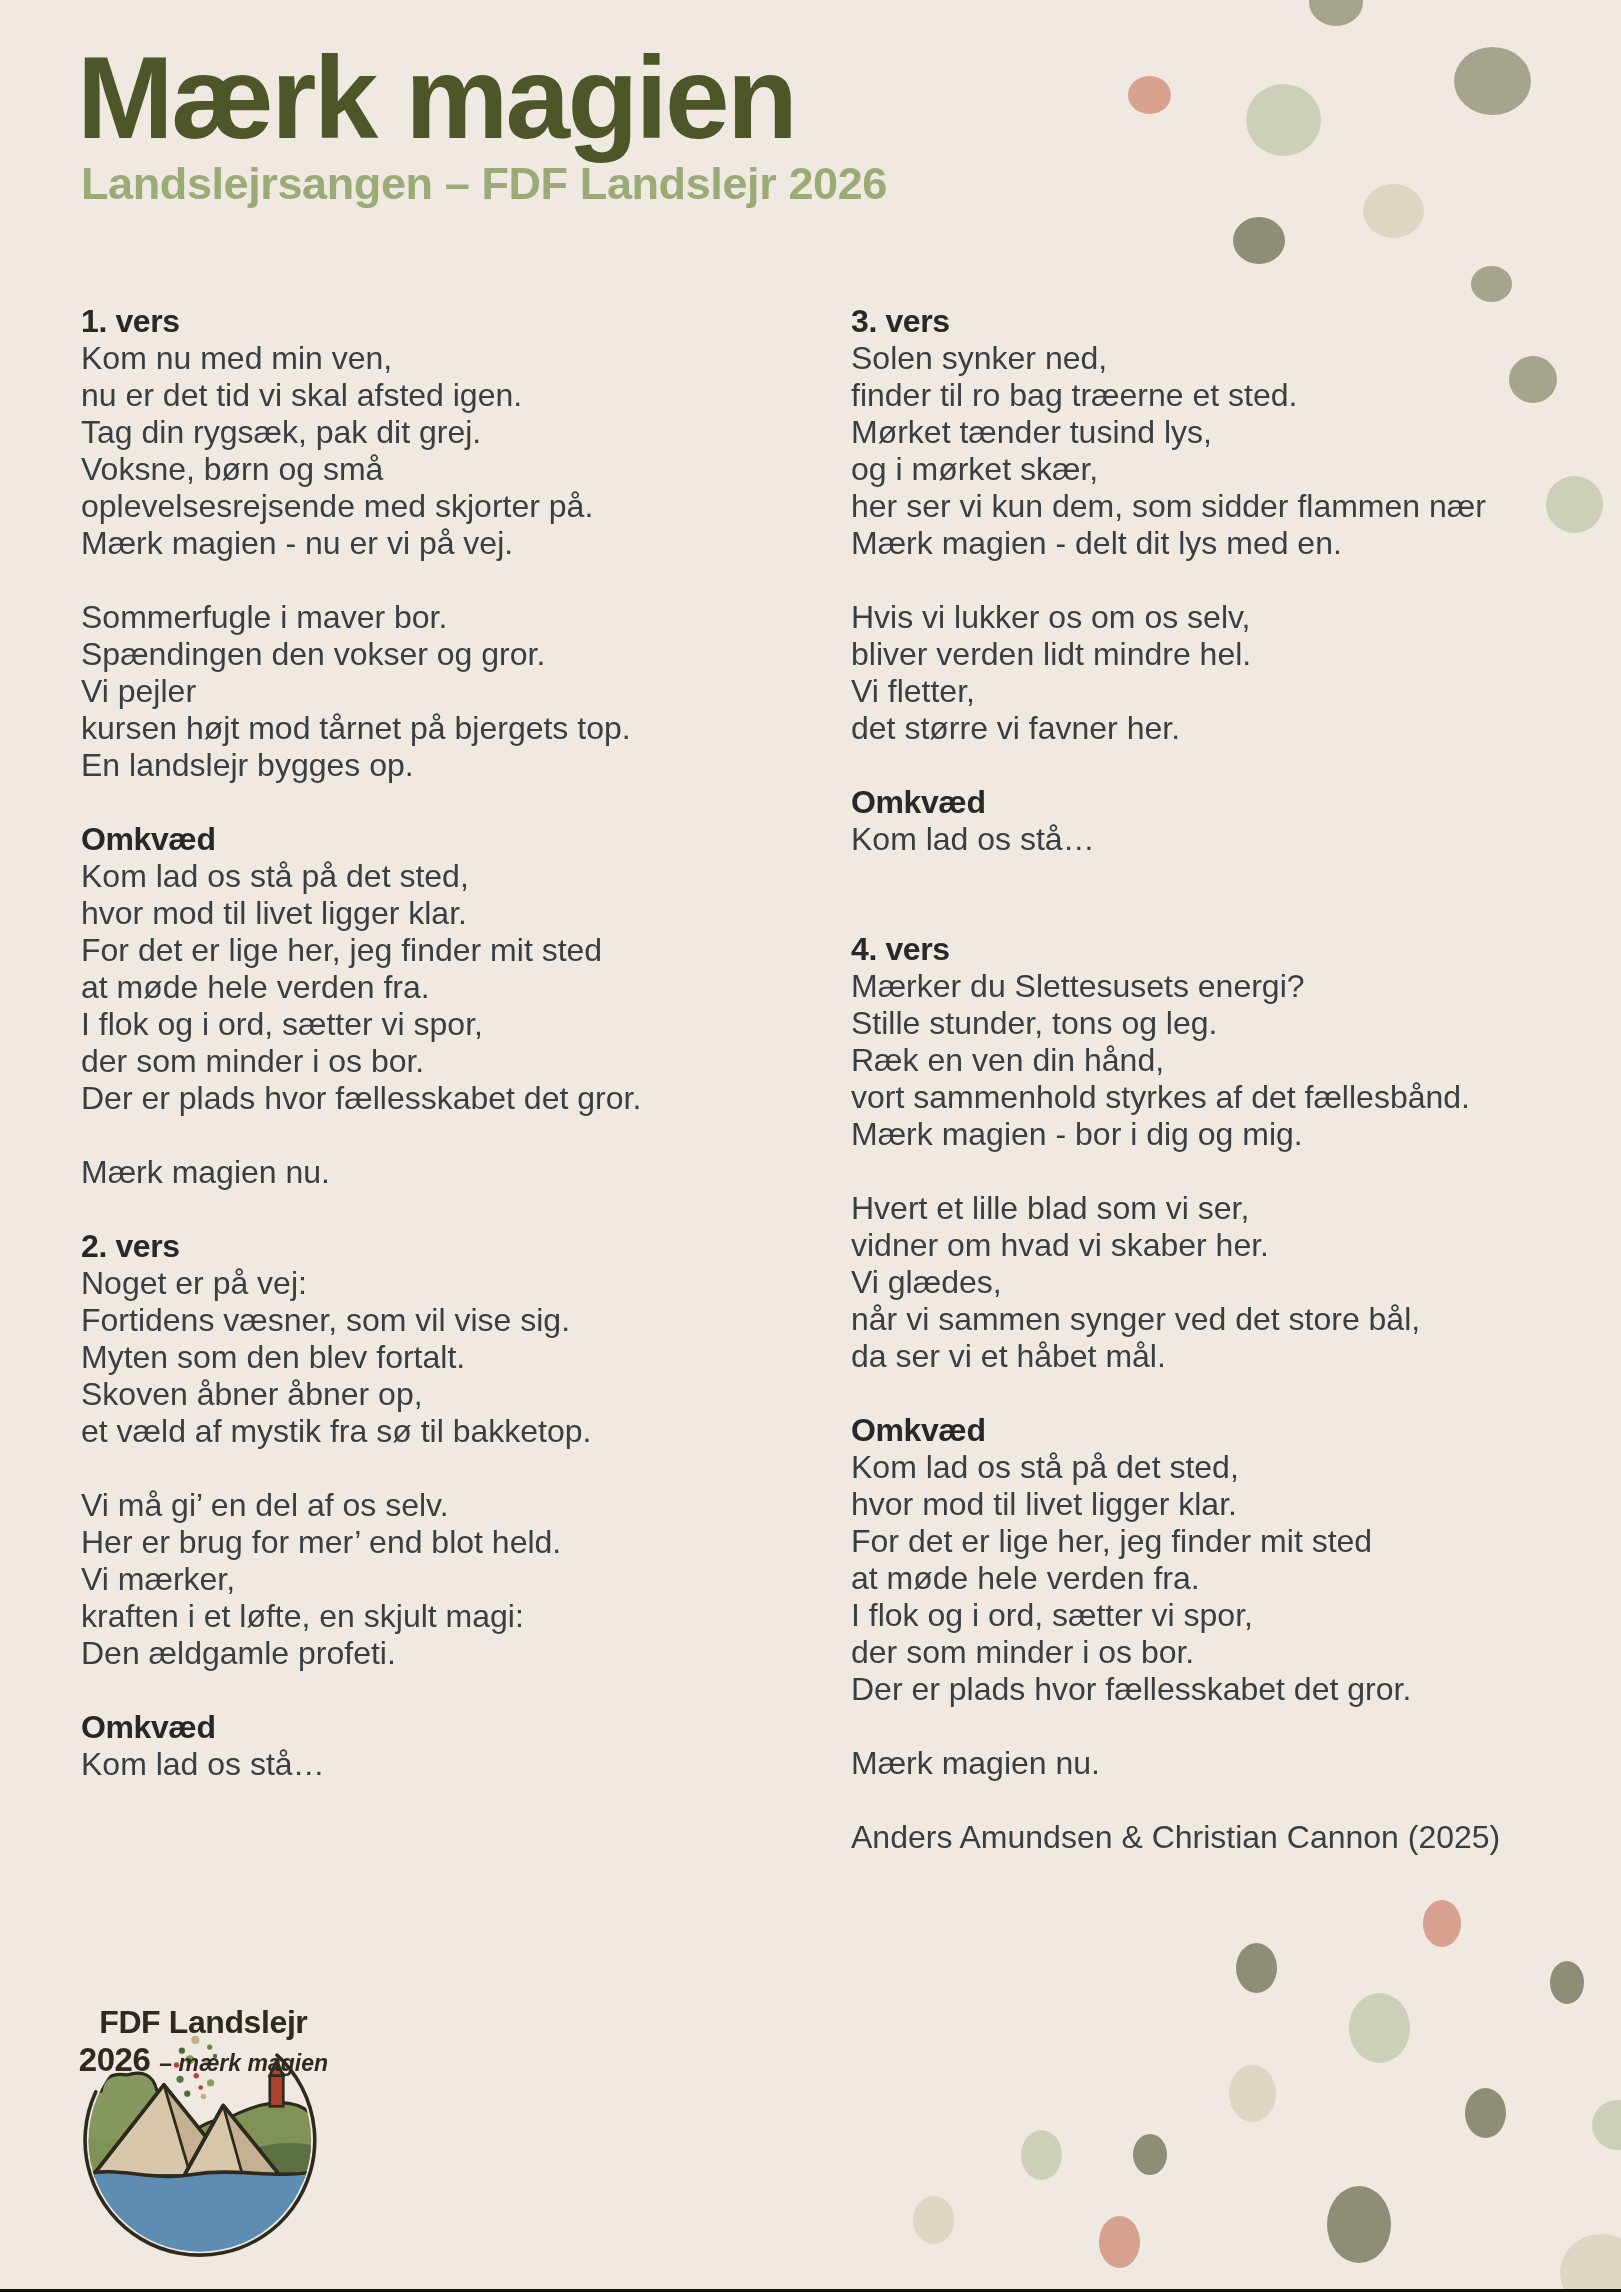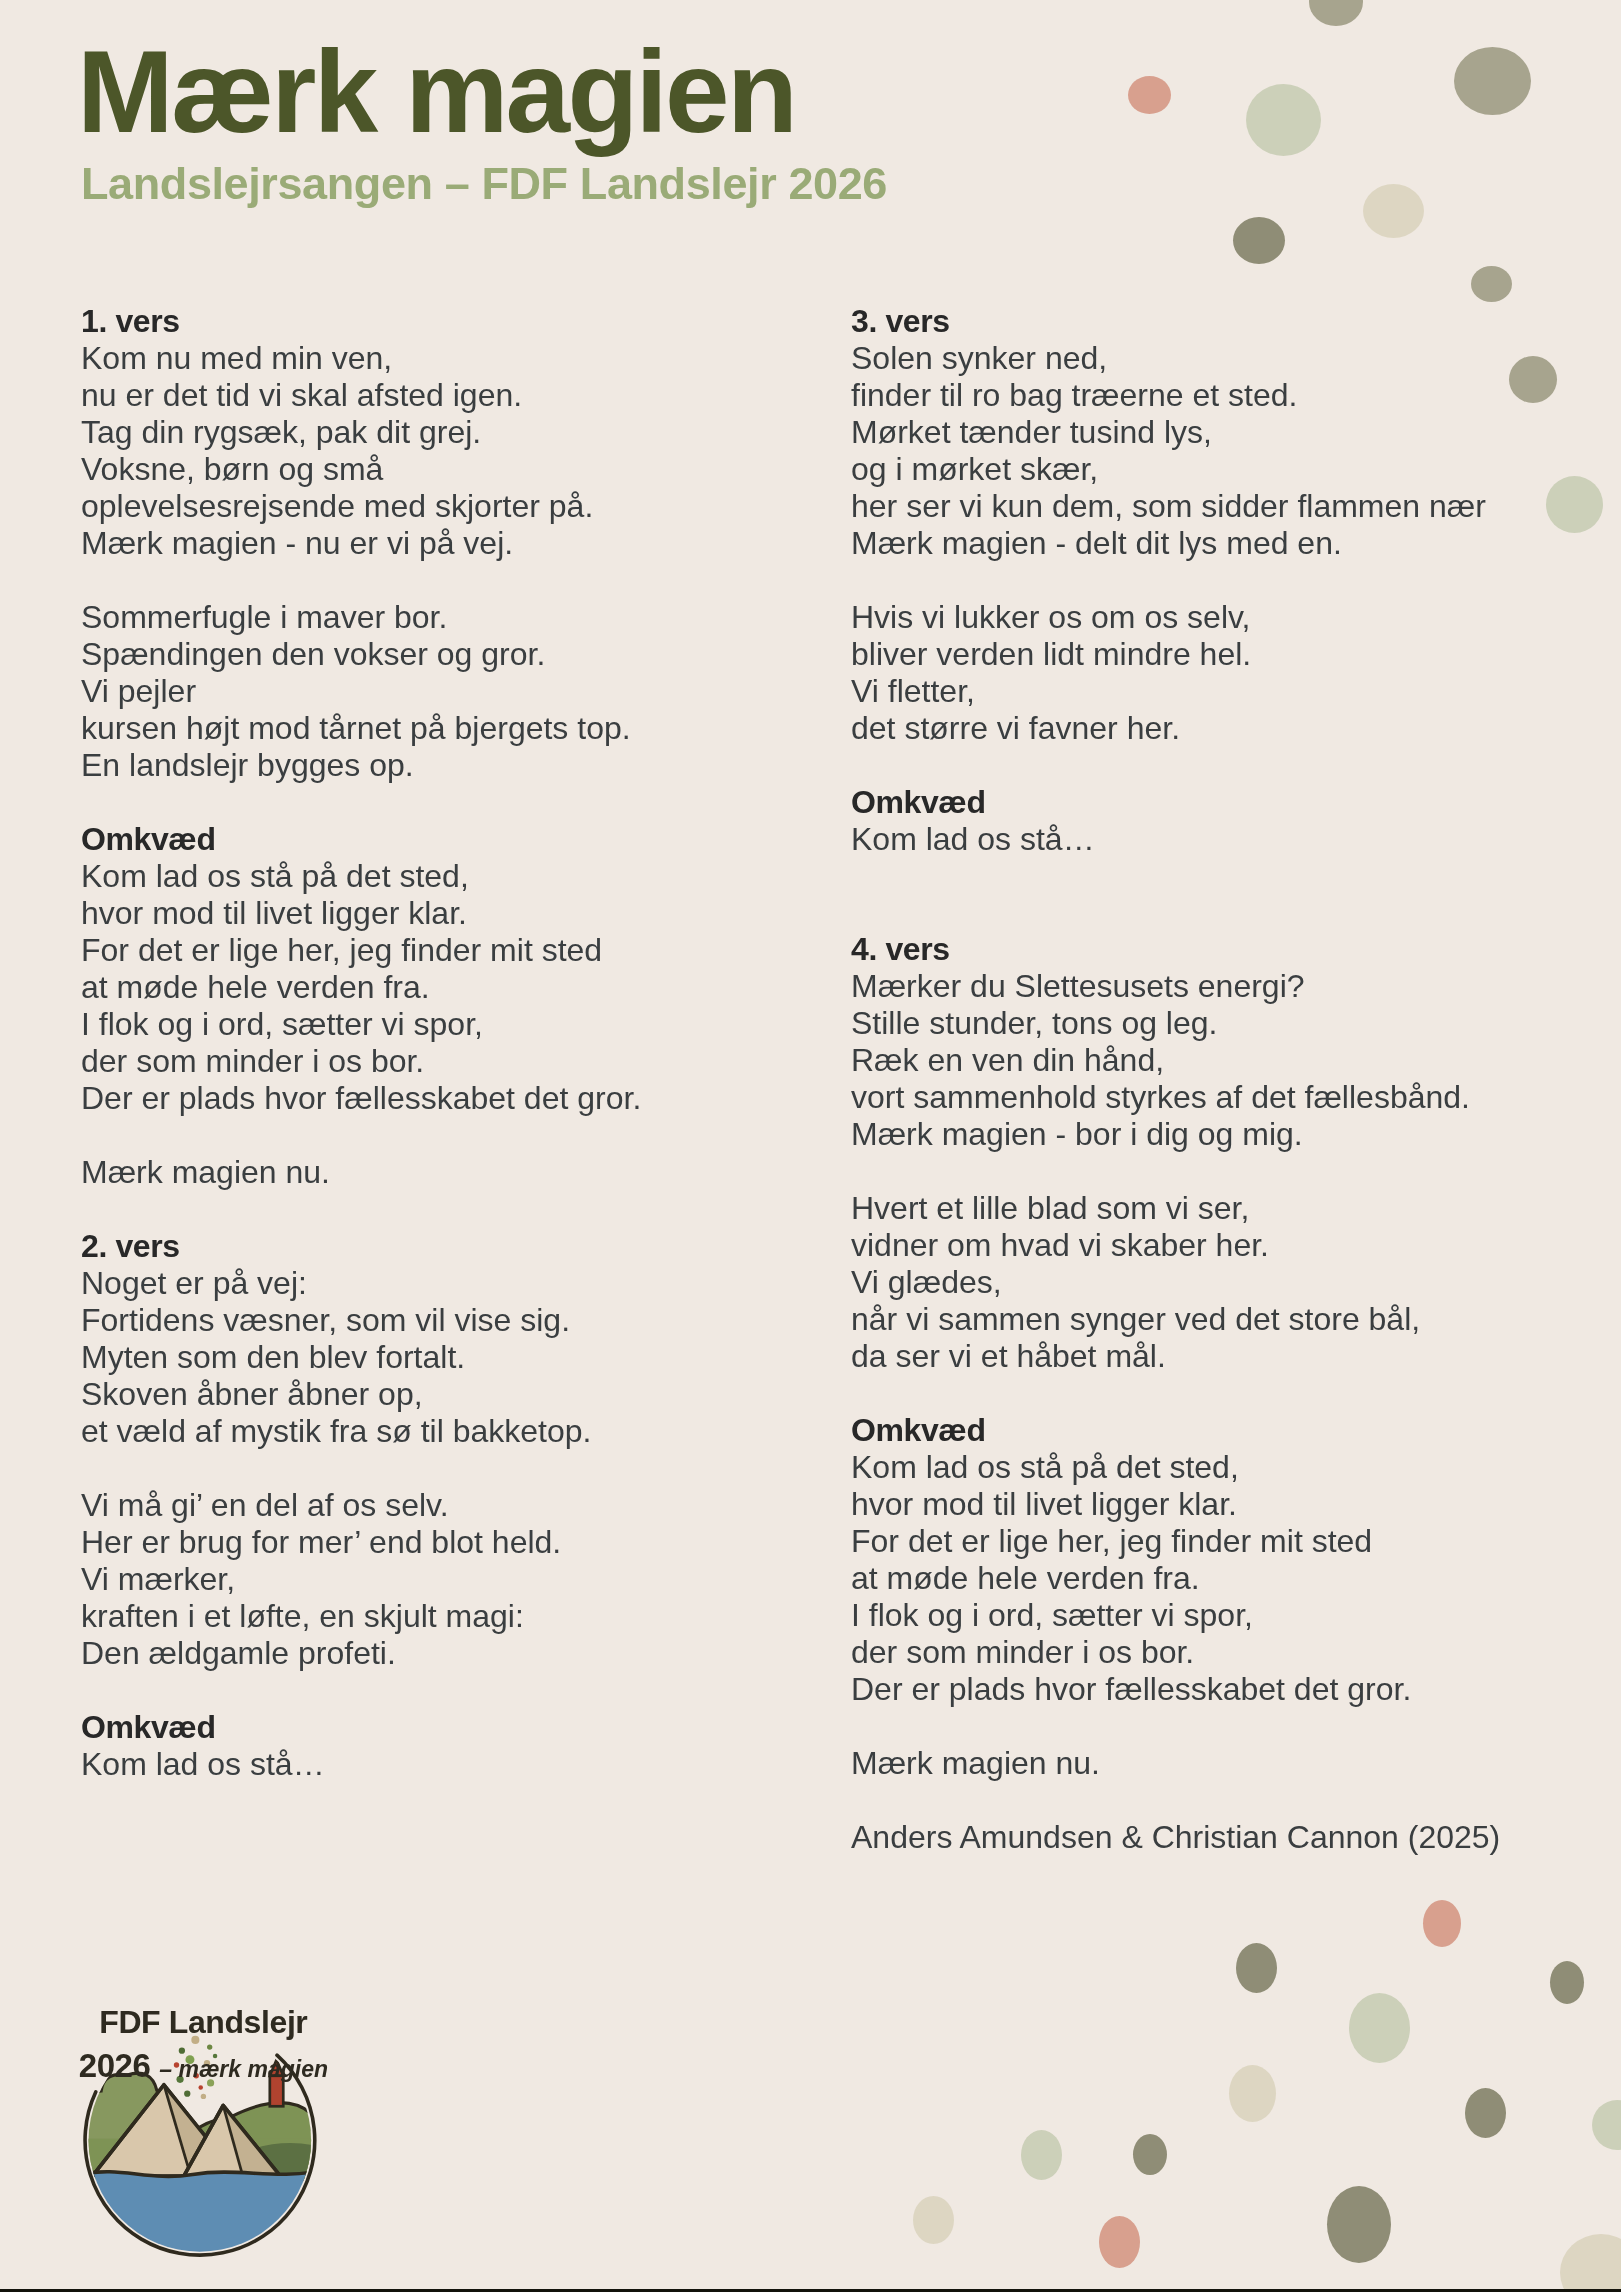--- a/index.html
+++ b/index.html
@@ -5,21 +5,21 @@
   html,body{margin:0;padding:0;background:#d8d2cb;}
   .page{
     position:relative;
     width:1621px;height:2293px;
     background:#f0e9e2;
     overflow:hidden;
     font-family:"Liberation Sans","DejaVu Sans",sans-serif;
     color:#3a3e40;
   }
   .page-title{
-    position:absolute;left:77px;top:25px;margin:0;
+    position:absolute;left:77px;top:31px;margin:0;
     font-size:116px;line-height:134px;font-weight:900;
     letter-spacing:-2.7px;color:#4c5629;white-space:nowrap;
   }
   .page-subtitle{
     position:absolute;left:81px;top:159px;margin:0;
     font-size:45px;line-height:50px;font-weight:700;
     color:#9aab77;white-space:nowrap;letter-spacing:-0.4px;
   }
   .col{
     position:absolute;top:303px;width:743px;
@@ -31,21 +31,21 @@
   .stanza.extra-gap{margin-top:73px;}
   .stanza-heading{font-weight:800;color:#282828;letter-spacing:-0.4px;white-space:nowrap;}
   .lyric-line{white-space:nowrap;}
   .credit .lyric-line{color:#3a3e40;}
   .dot{position:absolute;border-radius:50%;}
   .bottom-bar{position:absolute;left:0;bottom:0;width:100%;height:4.5px;background:#13130c;}
   .logo{position:absolute;left:76px;top:2004px;width:262px;height:262px;}
   .logo-emblem{position:absolute;left:0;top:0;}
   .logo-text{position:absolute;left:2.7px;top:0;z-index:2;color:#2e2a20;white-space:nowrap;}
   .logo-line1{font-size:32px;line-height:36px;font-weight:800;letter-spacing:-0.4px;text-align:center;}
-  .logo-line2{font-size:33px;line-height:52px;font-weight:800;letter-spacing:-0.4px;}
+  .logo-line2{font-size:33px;line-height:40px;font-weight:800;letter-spacing:-0.4px;}
   .logo-tagline{font-size:23px;font-weight:700;font-style:italic;letter-spacing:0;}
 </style>
 </head>
 <body>
 
 <div class="page">
 
   <h1 class="page-title">Mærk magien</h1>
   <h2 class="page-subtitle">Landslejrsangen – FDF Landslejr 2026</h2>
 

